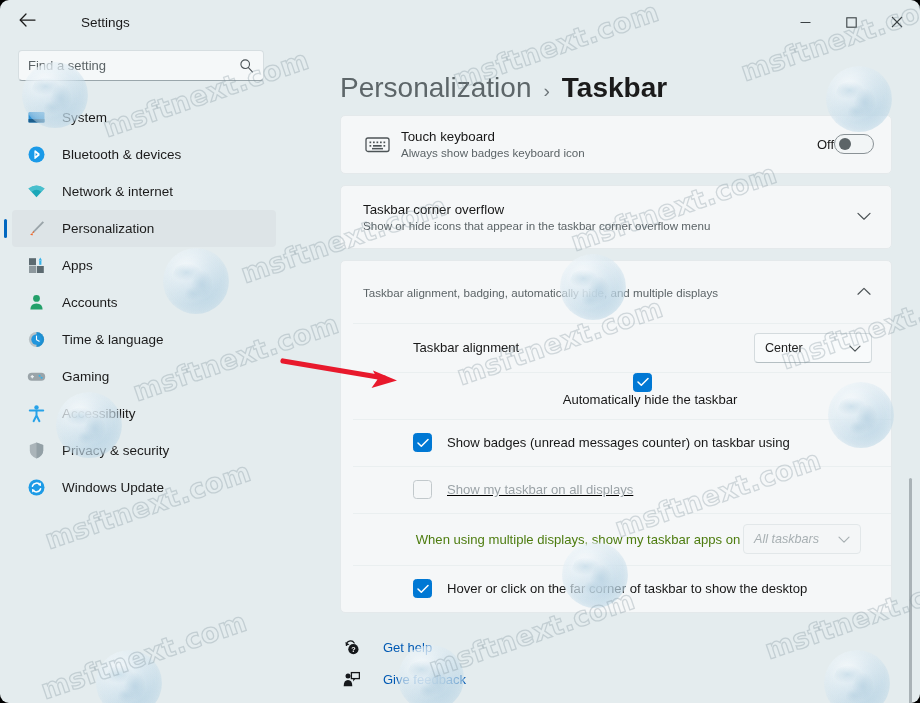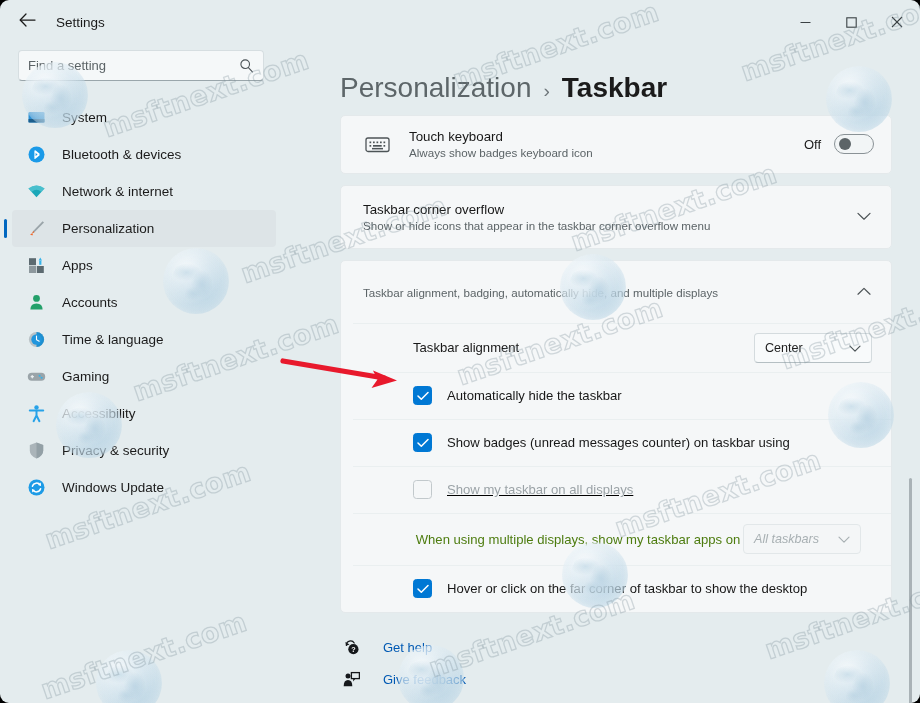--- a/index.html
+++ b/index.html
@@ -53,20 +53,21 @@
       radial-gradient(ellipse 26% 20% at 44% 76%, rgba(172,202,220,0.42) 0%, rgba(172,202,220,0) 70%);
   }
 
   
   #titlebar {
     position: relative;
     height: 44px;
     display: flex;
     align-items: center;
     z-index: 20;
+    gap: 25px;
   }
   #back-btn {
     width: 34px; height: 30px;
     margin-left: 10px;
     display: flex; align-items: center; justify-content: center;
     border-radius: 5px;
     cursor: pointer;
   }
   #app-title {
     margin-left: 12px;
@@ -192,25 +193,25 @@
   }
 
   
   #row-touch-keyboard {
     height: 57px;
     display: flex;
     align-items: center;
     padding: 0 17px 0 22px;
   }
   #tk-icon { width: 28px; flex: 0 0 28px; display: flex; justify-content: center; }
-  #tk-text { margin-left: 18px; flex: 1; }
+  #tk-text { margin-left: 10px; flex: 1; }
   .row-title { font-size: 13.3px; color: #181818; }
   .row-sub { font-size: 11.6px; color: #5c6467; margin-top: 2px; }
   #tk-toggle-wrap { display: flex; align-items: center; }
-  #tk-toggle-label { font-size: 13px; color: #1b1b1b; margin-right: 13px; }
+  #tk-toggle-label { font-size: 13px; color: #1b1b1b; }
   .toggle {
     width: 40px; height: 20px;
     border-radius: 10px;
     border: 1px solid #8a9296;
     background: #f2f5f6;
     position: relative;
     cursor: pointer;
   }
   .toggle .knob {
     position: absolute;
@@ -561,21 +562,21 @@
           <div class="dropdown">
             <span class="dd-val">Center</span>
             <span>
               <svg width="12" height="8" viewBox="0 0 12 8">
                   <path d="M1 1.2 L6 6.2 L11 1.2" fill="none" stroke="#4d5457" stroke-width="1.15" stroke-linecap="round" stroke-linejoin="round"></path>
                 </svg>
             </span>
           </div>
         </div>
 
-        <div class="subrow" style="min-height:47px;">
+        <div class="subrow" style="min-height:47px;flex-direction:column;">
           <span class="cb checked">
             <svg width="12" height="10" viewBox="0 0 12 10">
                 <path d="M1 5 L4.3 8.3 L11 1.5" fill="none" stroke="#fff" stroke-width="1.5" stroke-linecap="round" stroke-linejoin="round"></path>
               </svg>
           </span>
           <span class="cb-label">Automatically hide the taskbar</span>
         </div>
 
         <div class="subrow" style="min-height:47px;">
           <span class="cb checked">

